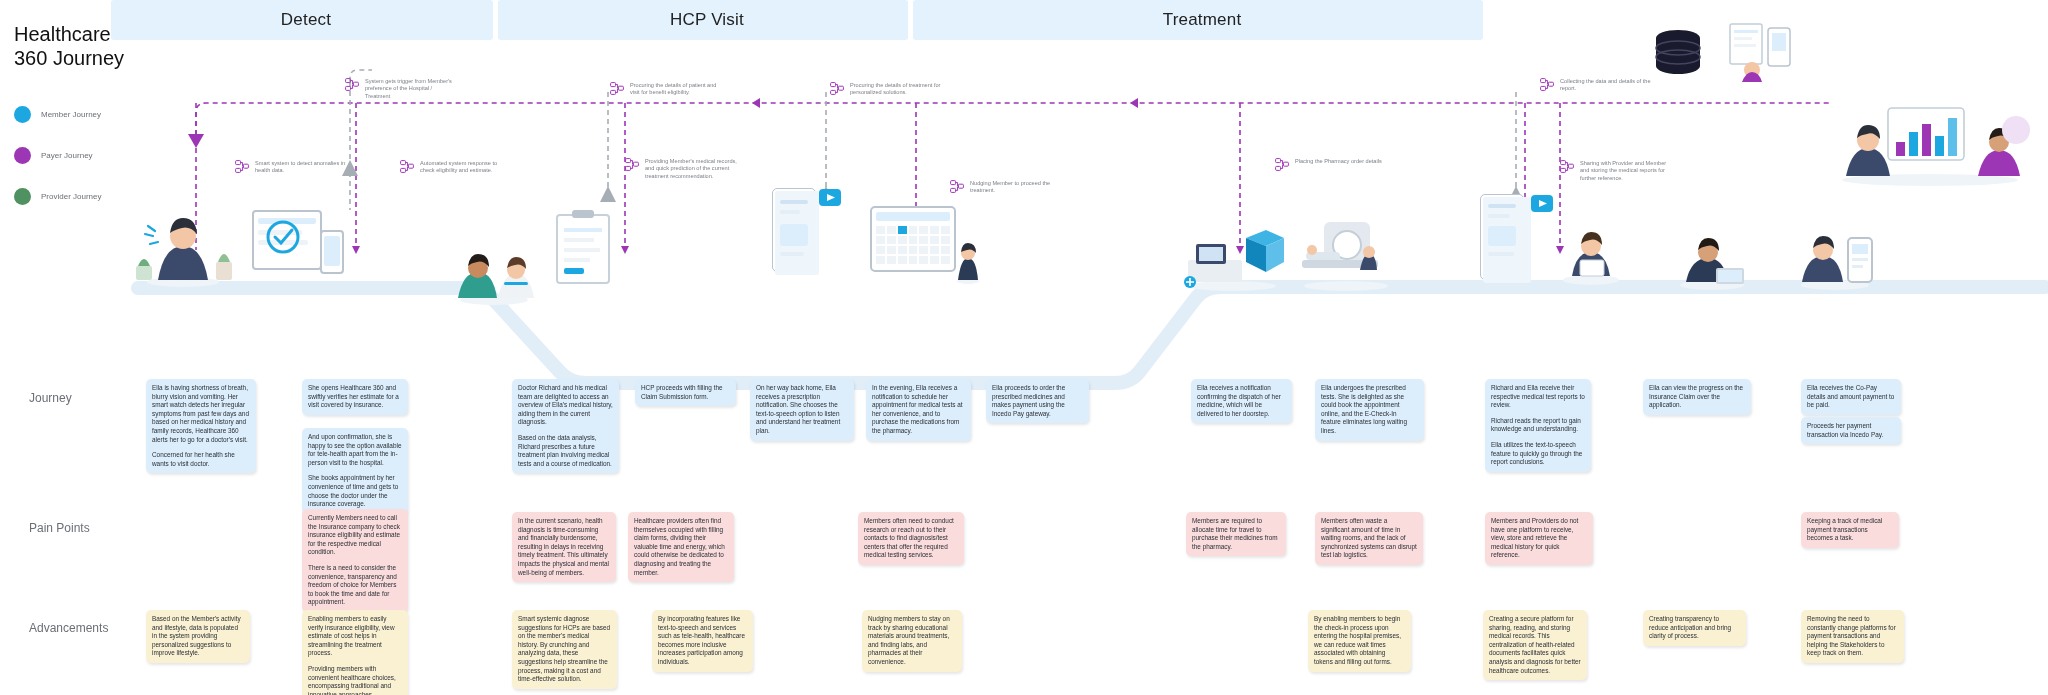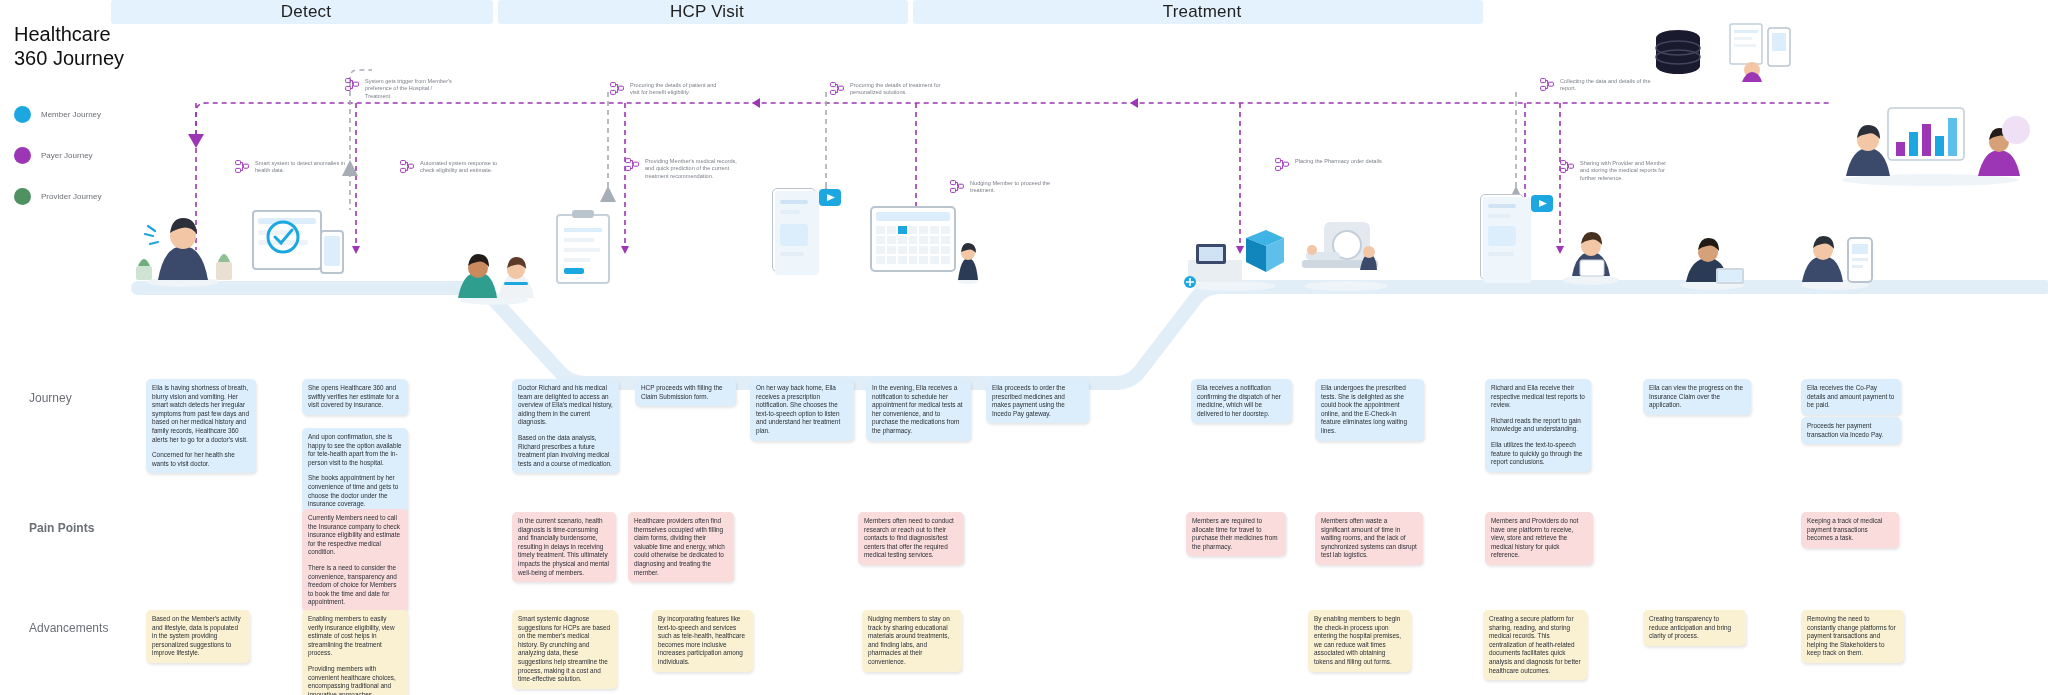--- a/index.html
+++ b/index.html
@@ -8,21 +8,21 @@
     background: #ffffff;
     font-family: "Liberation Sans", sans-serif;
     overflow: hidden;
     position: relative;
   }
   #canvas { position: relative; width: 2048px; height: 695px; }
 
   
   .phase-strip { position: absolute; top: 0; left: 0; width: 2048px; height: 24px; }
   .phase {
-    position: absolute; top: 0; height: 24px;
+    position: absolute; top: 0; height: 40px;
     background: #e3f2fd;
     border-radius: 3px;
     display: flex; align-items: center; justify-content: center;
     font-size: 17px; color: #222; letter-spacing: .2px; padding-left: 8px;
   }
 
   
   .title {
     position: absolute; left: 14px; top: 22px;
     font-size: 20px; line-height: 24px; color: #111;
@@ -101,21 +101,21 @@
         <span class="legend-label">Payer Journey</span>
       </div>
       <div class="legend-item">
         <span class="legend-dot" style="background: rgb(79, 145, 96);"></span>
         <span class="legend-label">Provider Journey</span>
       </div>
     </div>
 
   <div id="row-labels">
       <div class="row-label" style="top: 391px;">Journey</div>
-      <div class="row-label" style="top: 521px; font-weight: bold;">Pain Points</div>
+      <div class="row-label" style="top: 521px;">Pain Points</div>
       <div class="row-label" style="top: 621px;">Advancements</div>
     </div>
 
   <svg id="lane-svg" width="2048" height="695">
     <path d="M 138 288 L 470 288 Q 486 288 494 300 L 560 372 Q 570 383 586 383 L 1115 383 Q 1131 383 1140 371 L 1196 298 Q 1205 287 1221 287 L 2045 287" fill="none" stroke="#e1eef8" stroke-width="14" stroke-linecap="round" stroke-linejoin="round"></path>
   </svg>
 
   <svg id="flow-svg" width="2048" height="695">
     <defs>
       <marker id="arrow-purple" viewBox="0 0 10 10" refX="5" refY="5" markerWidth="5" markerHeight="5" orient="auto-start-reverse">

